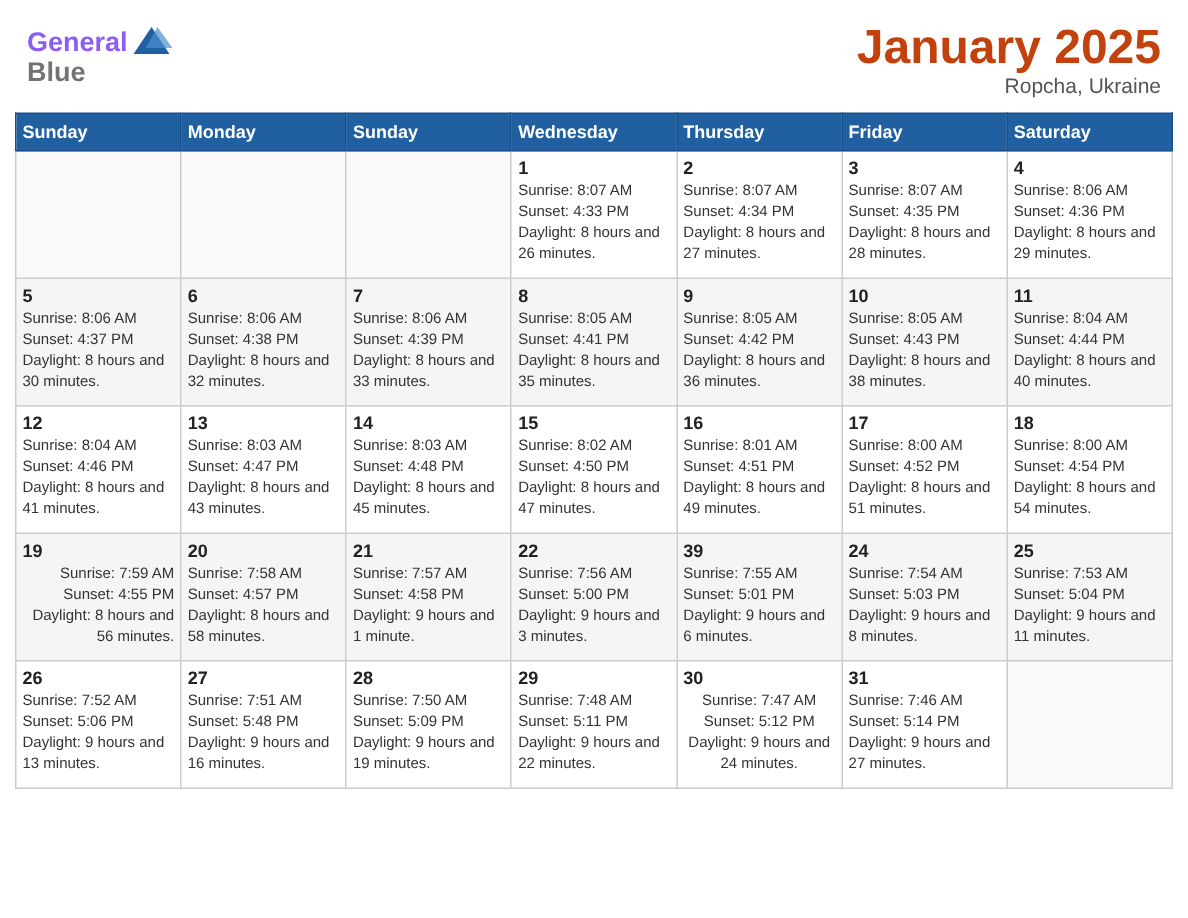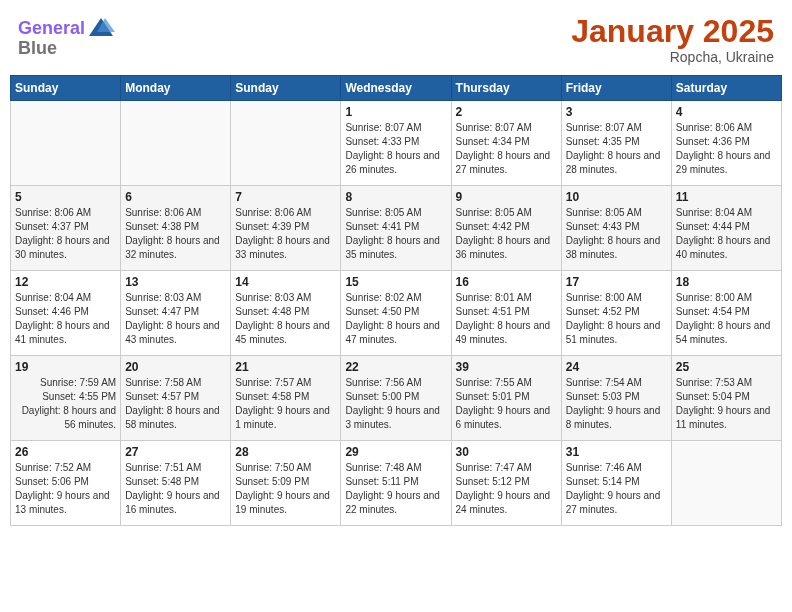--- a/index.html
+++ b/index.html
@@ -306,21 +306,21 @@
 Daylight: 9 hours and 19 minutes.</div>
         </td>
         <td>
           <span class="day-number">29</span>
           <div class="day-info" style="white-space: pre-line;">Sunrise: 7:48 AM
 Sunset: 5:11 PM
 Daylight: 9 hours and 22 minutes.</div>
         </td>
         <td>
           <span class="day-number">30</span>
-          <div class="day-info" style="white-space: pre-line;">Sunrise: 7:47 AM
+          <div class="day-info" style="white-space: pre-line; text-align: center;">Sunrise: 7:47 AM
 Sunset: 5:12 PM
 Daylight: 9 hours and 24 minutes.</div>
         </td>
         <td>
           <span class="day-number">31</span>
           <div class="day-info" style="white-space: pre-line;">Sunrise: 7:46 AM
 Sunset: 5:14 PM
 Daylight: 9 hours and 27 minutes.</div>
         </td>
         <td class="empty-cell"></td>

